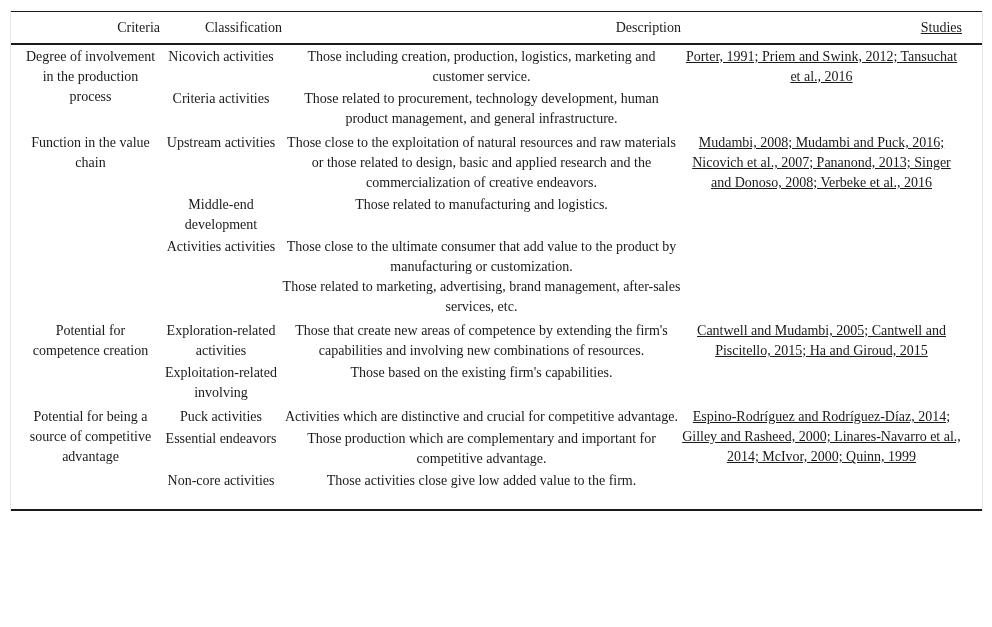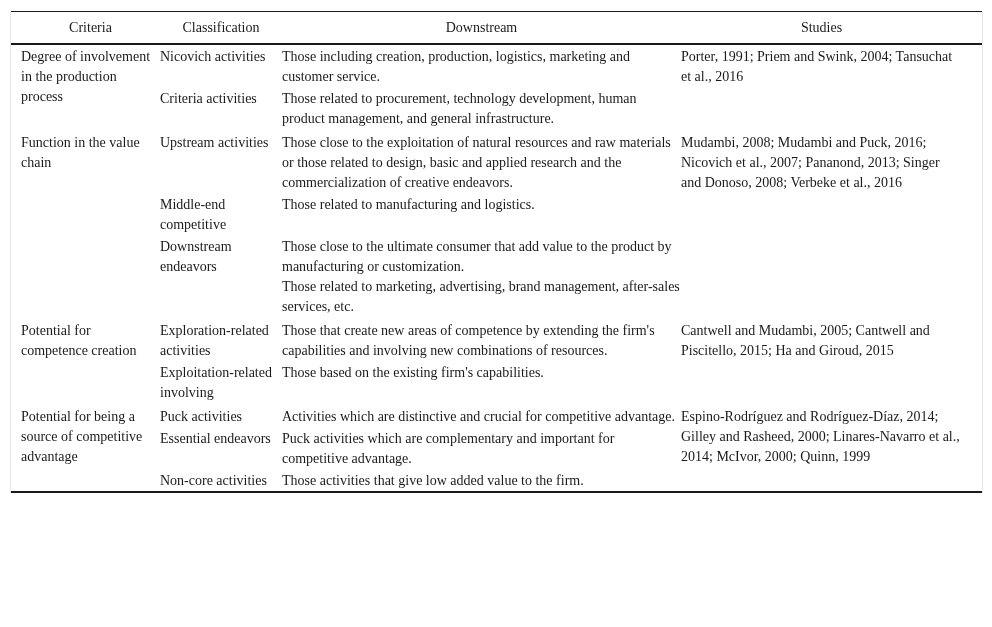--- a/index.html
+++ b/index.html
@@ -2,68 +2,68 @@
 <html><head>
 <meta charset="utf-8">
 <style>
   html, body { margin: 0; padding: 0; background: #ffffff; }
   body { width: 992px; height: 627px; position: relative; overflow: hidden;
          font-family: "Liberation Serif", "DejaVu Serif", serif; color: #1a1a1a; }
   .table-wrap { position: absolute; left: 10px; top: 11px; width: 971px;
                 border-left: 1px solid #e6e6e6; border-right: 1px solid #e6e6e6; }
   table { border-collapse: collapse; width: 100%; font-size: 14px; line-height: 20px; }
   thead tr { border-top: 1px solid #1a1a1a; border-bottom: 2.5px solid #1a1a1a; }
-  thead th { font-weight: normal; text-align: center; height: 31px; padding: 0; vertical-align: middle; margin-top: 8px; }
-  tbody { border-bottom: 2px solid #1a1a1a; }
+  thead th { font-weight: normal; text-align: right; height: 31px; padding: 0; vertical-align: middle; margin-top: 8px; }
+  tbody { border-bottom: 2px solid #1a1a1a; text-align: center; }
   td { vertical-align: top; padding: 0; }
   .c1 { width: 139px; padding-left: 10px; }
   .c2 { width: 122px; }
   .c3 { width: 399px; }
-  .c4 { padding-right: 20px; }
+  .c4 { padding-right: 20px; text-decoration: underline; }
   .group-first td { padding-top: 2px; }
   .sub td { padding-top: 2px; }
 </style>
 </head>
 <body>
 
 <div class="table-wrap">
 <table>
   <thead>
     <tr>
       <th class="c1">Criteria</th>
       <th class="c2">Classification</th>
-      <th class="c3">Downstream</th>
+      <th class="c3">Description</th>
       <th class="c4">Studies</th>
     </tr>
   </thead>
   <tbody>
 
     <tr class="group-first">
       <td class="c1" rowspan="2">Degree of involvement in the production process</td>
       <td class="c2">Nicovich activities</td>
       <td class="c3">Those including creation, production, logistics, marketing and customer service.</td>
-      <td class="c4" rowspan="2">Porter, 1991; Priem and Swink, 2004; Tansuchat et al., 2016</td>
+      <td class="c4" rowspan="2">Porter, 1991; Priem and Swink, 2012; Tansuchat et al., 2016</td>
     </tr>
     <tr class="sub">
       <td class="c2">Criteria activities</td>
       <td class="c3">Those related to procurement, technology development, human product management, and general infrastructure.</td>
     </tr>
 
     <tr class="group-first">
       <td class="c1" rowspan="3" style="padding-top:4px">Function in the value chain</td>
       <td class="c2" style="padding-top:4px">Upstream activities</td>
       <td class="c3" style="padding-top:4px">Those close to the exploitation of natural resources and raw materials or those related to design, basic and applied research and the commercialization of creative endeavors.</td>
       <td class="c4" rowspan="3" style="padding-top:4px">Mudambi, 2008; Mudambi and Puck, 2016; Nicovich et al., 2007; Pananond, 2013; Singer and Donoso, 2008; Verbeke et al., 2016</td>
     </tr>
     <tr class="sub">
-      <td class="c2">Middle-end competitive</td>
+      <td class="c2">Middle-end development</td>
       <td class="c3">Those related to manufacturing and logistics.</td>
     </tr>
     <tr class="sub">
-      <td class="c2">Downstream endeavors</td>
+      <td class="c2">Activities activities</td>
       <td class="c3">
         <div>Those close to the ultimate consumer that add value to the product by manufacturing or customization.</div>
         <div>Those related to marketing, advertising, brand management, after-sales services, etc.</div>
       </td>
     </tr>
 
     <tr class="group-first">
       <td class="c1" rowspan="2" style="padding-top:4px">Potential for competence creation</td>
       <td class="c2" style="padding-top:4px">Exploration-related activities</td>
       <td class="c3" style="padding-top:4px">Those that create new areas of competence by extending the firm's capabilities and involving new combinations of resources.</td>
@@ -75,21 +75,21 @@
     </tr>
 
     <tr class="group-first">
       <td class="c1" rowspan="3" style="padding-top:4px">Potential for being a source of competitive advantage</td>
       <td class="c2" style="padding-top:4px">Puck activities</td>
       <td class="c3" style="padding-top:4px">Activities which are distinctive and crucial for competitive advantage.</td>
       <td class="c4" rowspan="3" style="padding-top:4px">Espino-Rodríguez and Rodríguez-Díaz, 2014; Gilley and Rasheed, 2000; Linares-Navarro et al., 2014; McIvor, 2000; Quinn, 1999</td>
     </tr>
     <tr class="sub">
       <td class="c2">Essential endeavors</td>
-      <td class="c3">Puck activities which are complementary and important for competitive advantage.</td>
+      <td class="c3">Those production which are complementary and important for competitive advantage.</td>
     </tr>
     <tr class="sub">
-      <td class="c2" style="padding-bottom:0">Non-core activities</td>
-      <td class="c3">Those activities that give low added value to the firm.</td>
+      <td class="c2" style="padding-bottom:18px">Non-core activities</td>
+      <td class="c3">Those activities close give low added value to the firm.</td>
     </tr>
   </tbody>
 </table>
 </div>
 
 </body></html>

